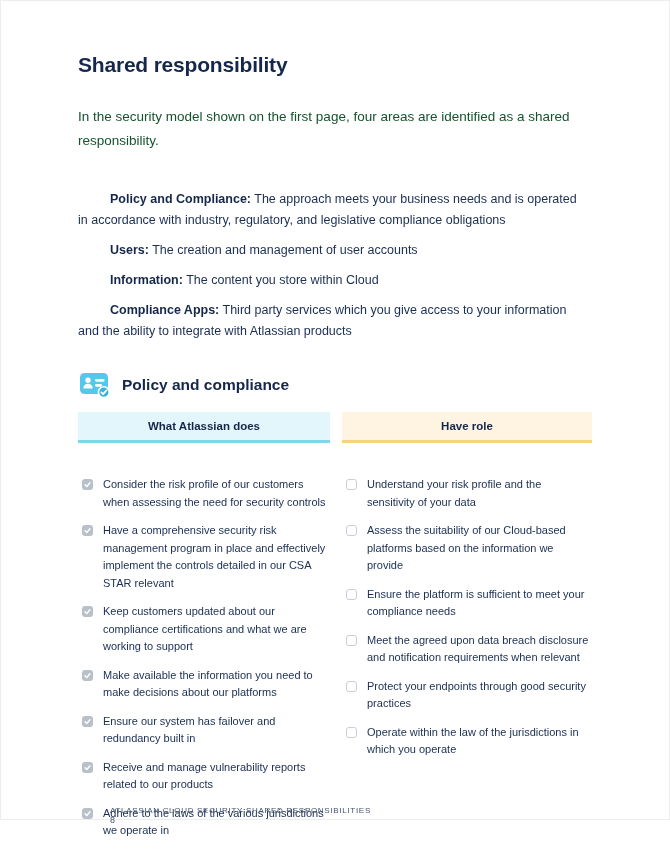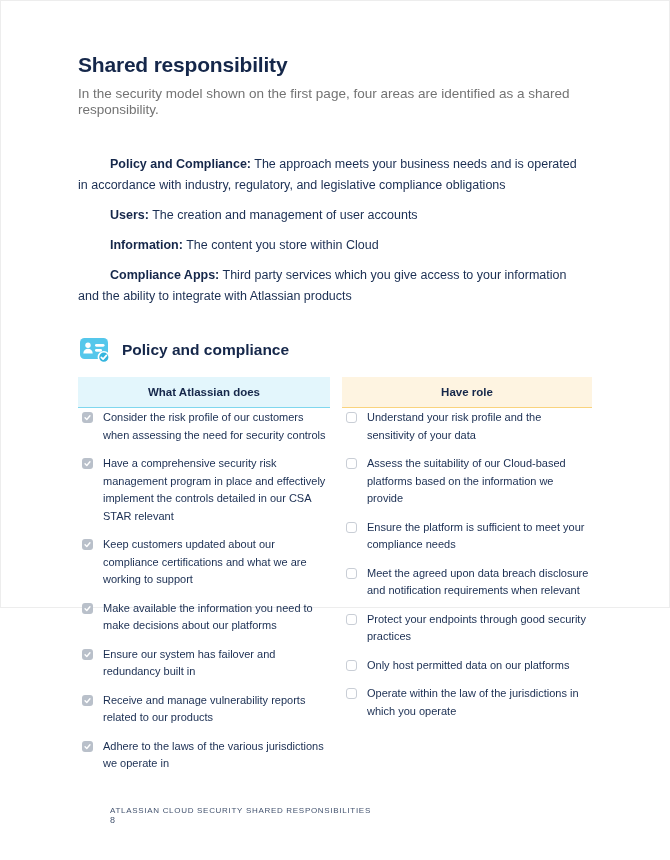--- a/index.html
+++ b/index.html
@@ -5,37 +5,37 @@
   * { margin: 0; padding: 0; box-sizing: border-box; }
   html, body { width: 670px; height: 860px; }
   body {
     font-family: "Liberation Sans", sans-serif;
     background: #ffffff;
     color: #172B4D;
     position: relative;
     overflow: hidden;
   }
   .page {
-    width: 670px; height: 608px;
+    width: 670px; height: 820px;
     box-shadow: inset 0 0 0 1px #ededed;
     padding: 53px 70px 0 78px;
     position: relative;
   }
   .page-title {
     font-size: 21px;
     font-weight: 700;
     color: #15274A;
     letter-spacing: -0.2px;
   }
   .intro {
-    margin-top: 9px;
+    margin-top: 28px;
     font-size: 13.5px;
-    line-height: 16px;
+    line-height: 24px;
     max-width: 518px;
-    color: #737373;
+    color: #14532d;
   }
   .definitions { margin-top: 36px; }
   .definitions p {
     font-size: 12.5px;
     line-height: 21px;
     max-width: 507px;
     margin-bottom: 9px;
     color: #1A2E52;
   }
   .definitions b { font-weight: 700; color: #15274A; margin-left: 32px; }
@@ -59,25 +59,25 @@
     column-gap: 12px;
   }
   .col-header {
     height: 31px;
     display: flex;
     align-items: center;
     justify-content: center;
     font-size: 11.5px;
     font-weight: 700;
     color: #15274A;
-    border-bottom: 1px solid #b91c1c;
+    border-bottom: 3px solid #b91c1c;
   }
   .col-list {
     list-style: none;
-    margin-top: 1px;
+    margin-top: 33px;
     padding: 0 2px 0 4px;
   }
   .col-list li {
     display: flex;
     gap: 10px;
     margin-bottom: 11px;
     font-size: 11px;
     line-height: 17.5px;
     color: #1A2E52;
   }
@@ -221,24 +221,20 @@
           <li>
             <span class="cb unchecked"></span>
             <span>Meet the agreed upon data breach disclosure and notification requirements when relevant</span>
           </li>
           <li>
             <span class="cb unchecked"></span>
             <span>Protect your endpoints through good security practices</span>
           </li>
           <li>
             <span class="cb unchecked"></span>
-            <span>Only host permitted data on our platforms</span>
-          </li>
-          <li>
-            <span class="cb unchecked"></span>
             <span>Operate within the law of the jurisdictions in which you operate</span>
           </li>
         </ul>
     </div>
   </div>
 
   <div class="footer">
     <span class="footer-label">ATLASSIAN CLOUD SECURITY SHARED RESPONSIBILITIES</span>
     <span class="footer-page">8</span>
   </div>

